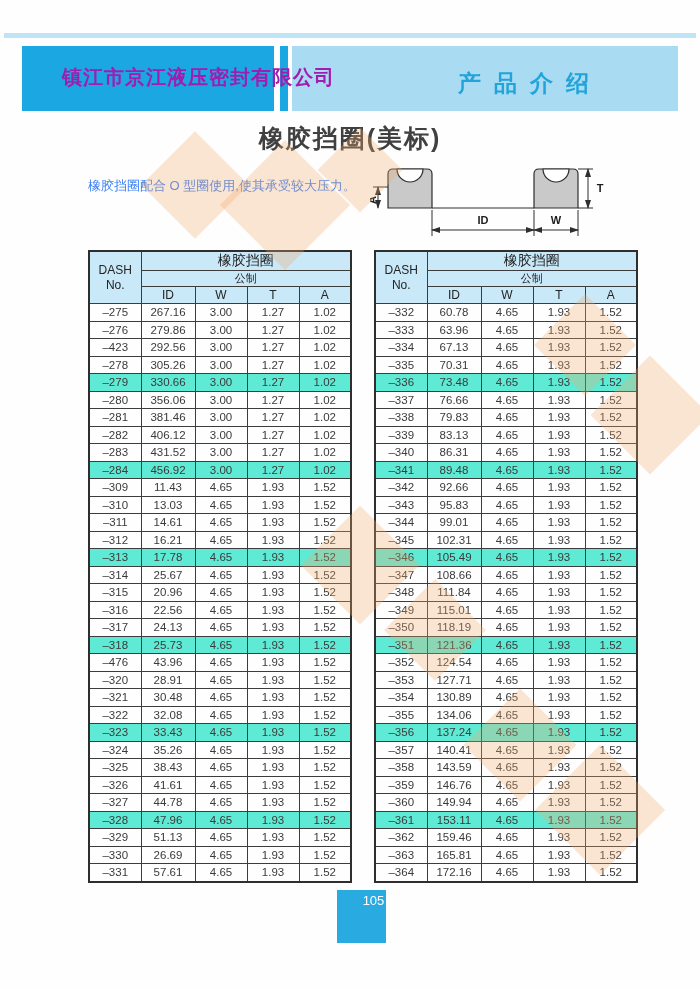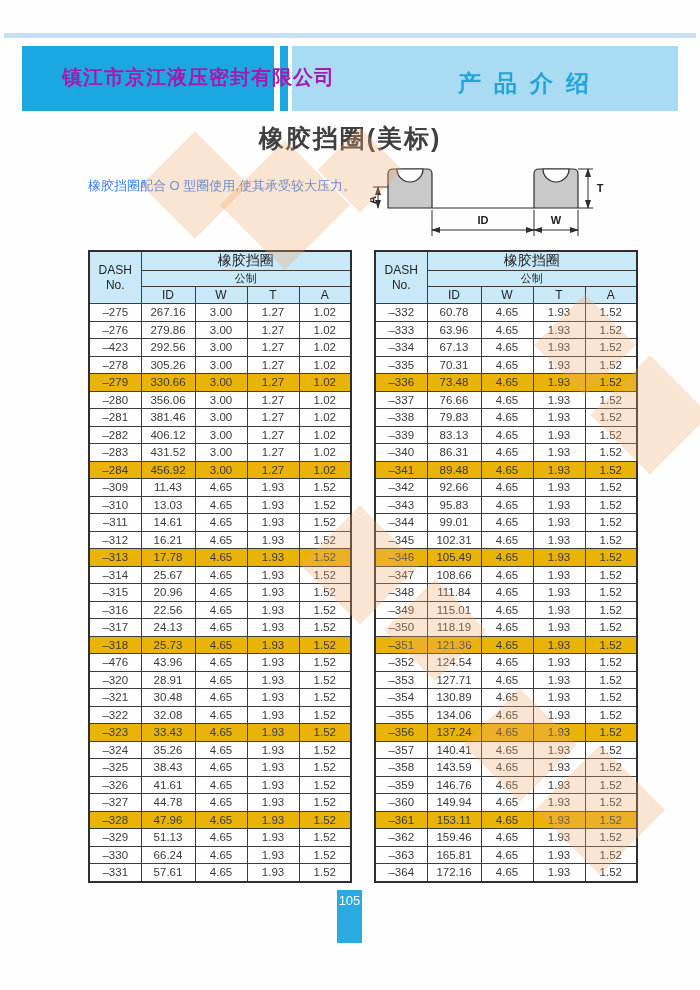--- a/index.html
+++ b/index.html
@@ -38,25 +38,25 @@
   .tbl-left{left:88px;}
   .tbl-right{left:374px;}
   table{border-collapse:collapse;table-layout:fixed;width:262px;background:transparent;border:2px solid #2e2e2e;}
   th,td{border:1px solid #3c3c3c;text-align:center;padding:0;overflow:hidden;}
   thead th{background:#c9e8f8;font-weight:normal;color:#242424;}
   th.dash-hd{font-size:12px;line-height:15px;margin-top:47px;}
   th.group-hd{font-size:14px;height:15px;}
   th.unit-hd{font-size:11px;height:13px;}
   th.col-hd{font-size:12px;height:16px;}
   tbody td{height:16.5px;font-size:11.5px;color:#3a3a3a;line-height:16.5px;}
-  tbody tr.hl td{background:#eab308;}
+  tbody tr.hl td{background:#5eead4;}
   
   .pageno{
     position:absolute;left:337px;top:890px;width:25px;height:53px;background:#29abe2;z-index:7;
-    color:#ffffff;font-size:13px;text-align:center;line-height:22px;
+    color:#ffffff;font-size:13px;text-align:center;line-height:22px;padding-left:24px;
   }
 </style>
 </head>
 <body>
 
 <div class="page">
 
   <svg class="watermark" width="700" height="990">
     <g fill-opacity="0.30" fill="#f3a96e">
       <rect x="-38" y="-38" width="76" height="76" transform="translate(195,185) rotate(45)"></rect>
@@ -368,21 +368,21 @@
           </tr>
           <tr>
             <td>–329</td>
             <td>51.13</td>
             <td>4.65</td>
             <td>1.93</td>
             <td>1.52</td>
           </tr>
           <tr>
             <td>–330</td>
-            <td>66.24</td>
+            <td>26.69</td>
             <td>4.65</td>
             <td>1.93</td>
             <td>1.52</td>
           </tr>
           <tr>
             <td>–331</td>
             <td>57.61</td>
             <td>4.65</td>
             <td>1.93</td>
             <td>1.52</td>

